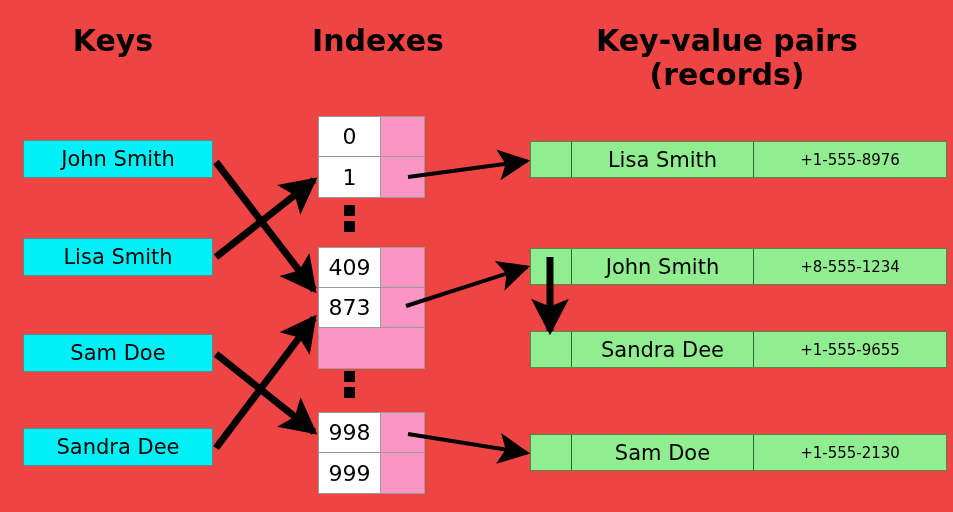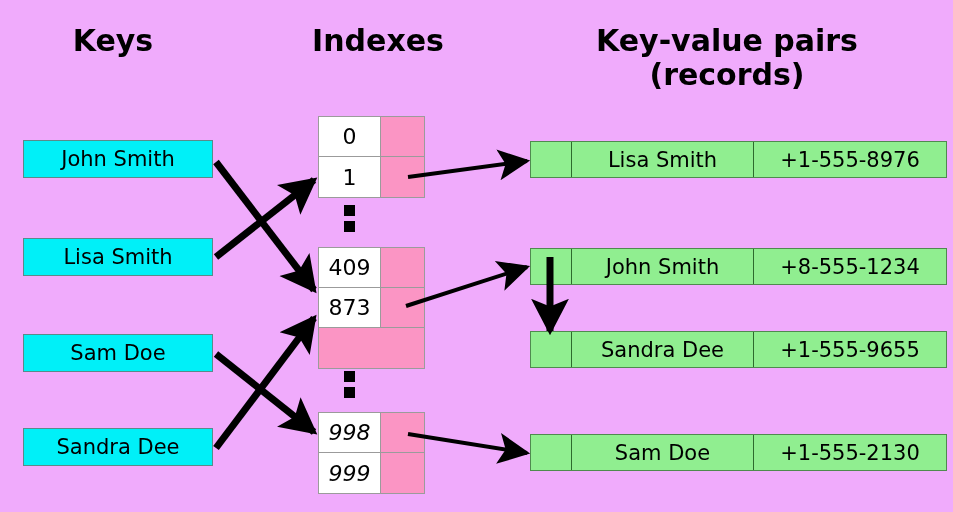--- a/index.html
+++ b/index.html
@@ -7,21 +7,21 @@
     padding: 0;
     background: #ffffff;
   }
   body {
     font-family: "DejaVu Sans", sans-serif;
   }
   #canvas {
     position: relative;
     width: 953px;
     height: 512px;
-    background: #f0abfc;
+    background: #ef4444;
     overflow: hidden;
   }
 
   
   .heading {
     position: absolute;
     font-family: "DejaVu Sans", sans-serif;
     font-weight: bold;
     font-size: 30px;
     color: #000000;
@@ -119,21 +119,21 @@
     justify-content: center;
     font-size: 21px;
     color: #000000;
     white-space: nowrap;
   }
   .rec-phone {
     flex: 1;
     display: flex;
     align-items: center;
     justify-content: center;
-    font-size: 21px;
+    font-size: 15px;
     color: #000000;
     white-space: nowrap;
   }
 
   
   #arrows {
     position: absolute;
     left: 0;
     top: 0;
     width: 953px;
@@ -184,21 +184,21 @@
     <div class="index-row">
       <div class="index-ptr"></div>
     </div>
   </div>
 
   <div class="vdots" style="left: 344px; top: 371px;">
     <i></i>
       <i></i>
   </div>
 
-  <div class="index-table" style="top: 412px; font-style: italic;">
+  <div class="index-table" style="top: 412px;">
     <div class="index-row">
       <div class="index-num">998</div>
       <div class="index-ptr"></div>
     </div>
     <div class="index-row">
       <div class="index-num">999</div>
       <div class="index-ptr"></div>
     </div>
   </div>
 

